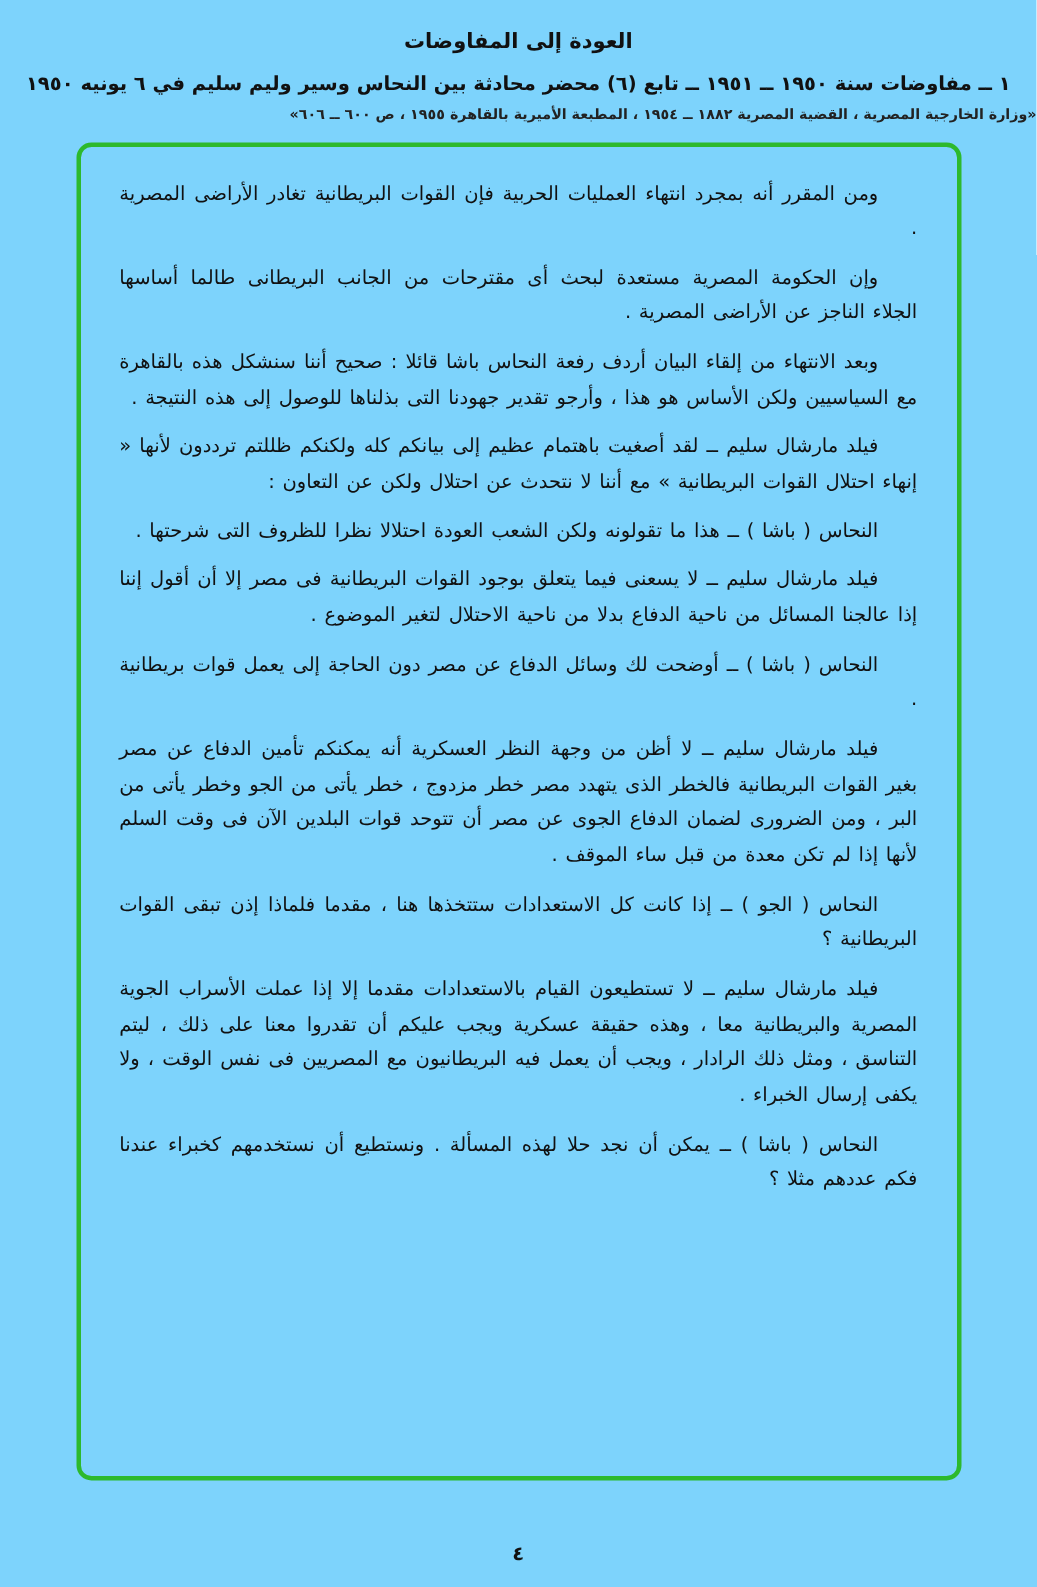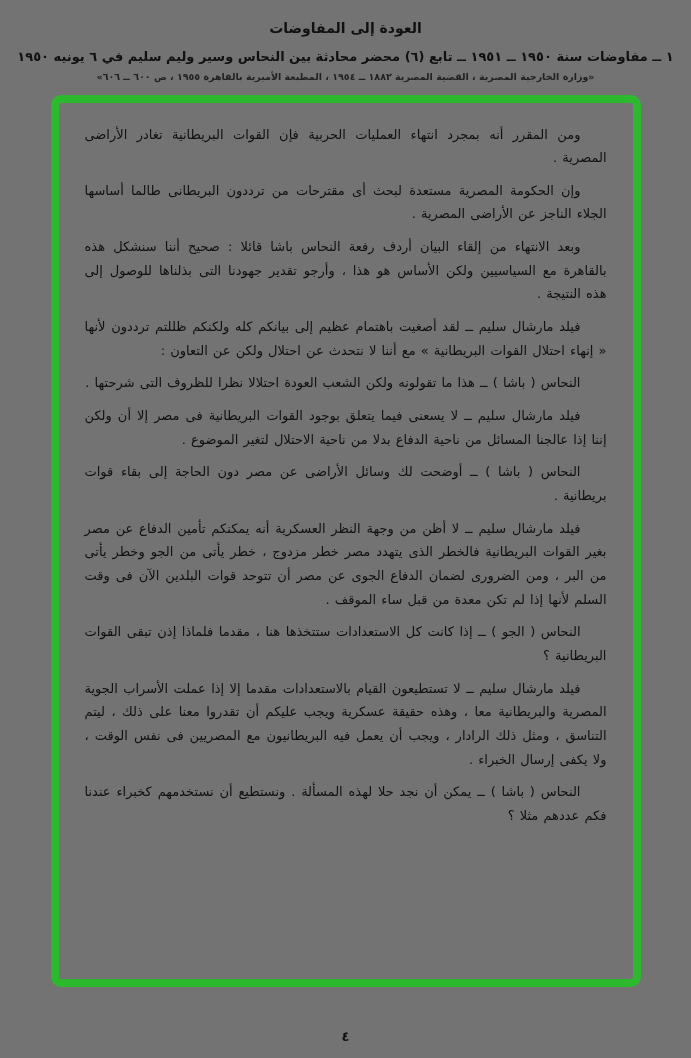--- a/index.html
+++ b/index.html
@@ -10,52 +10,52 @@
   body {
     width: 691px;
     height: 1058px;
     font-family: "DejaVu Sans", sans-serif;
     color: #111111;
   }
   .page {
     position: relative;
     width: 691px;
     height: 1058px;
-    background: #737373;
+    background: #7dd3fc;
     box-sizing: border-box;
     overflow: hidden;
   }
   .title {
     padding-top: 20px;
     text-align: center;
     font-weight: bold;
     font-size: 14px;
     letter-spacing: 0.5px;
   }
   .heading {
     margin-top: 11px;
     padding: 0 14px;
     text-align: center;
     font-weight: bold;
     font-size: 13px;
     line-height: 1.5;
   }
   .source {
     margin-top: 4px;
-    text-align: center;
+    text-align: right;
     font-weight: bold;
     font-size: 9.5px;
     color: #222222;
   }
   .frame {
     box-sizing: border-box;
     margin: 13px auto 0 auto;
     width: 590px;
     height: 892px;
-    border: 8px solid #f97316;
+    border: 3px solid #f97316;
     border-radius: 10px;
     padding: 20px 26px 14px 26px;
     overflow: hidden;
   }
   .frame p {
     margin: 0 0 9px 0;
     font-size: 13px;
     line-height: 1.82;
     text-align: justify;
     text-indent: 26px;
@@ -77,26 +77,26 @@
 <div class="page">
 
   <div class="title">العودة إلى المفاوضات</div>
 
   <div class="heading">١ ــ مفاوضات سنة ١٩٥٠ ــ ١٩٥١ ــ تابع (٦) محضر محادثة بين النحاس وسير وليم سليم في ٦ يونيه ١٩٥٠</div>
 
   <div class="source">«وزارة الخارجية المصرية ، القضية المصرية ١٨٨٢ ــ ١٩٥٤ ، المطبعة الأميرية بالقاهرة ١٩٥٥ ، ص ٦٠٠ ــ ٦٠٦»</div>
 
   <div class="frame" style="border-color: rgb(45, 185, 45);">
     <p>ومن المقرر أنه بمجرد انتهاء العمليات الحربية فإن القوات البريطانية تغادر الأراضى المصرية .</p>
-    <p>وإن الحكومة المصرية مستعدة لبحث أى مقترحات من ترددون البريطانى طالما أساسها الجلاء الناجز عن الأراضى المصرية .</p>
+    <p>وإن الحكومة المصرية مستعدة لبحث أى مقترحات من الجانب البريطانى طالما أساسها الجلاء الناجز عن الأراضى المصرية .</p>
     <p>وبعد الانتهاء من إلقاء البيان أردف رفعة النحاس باشا قائلا : صحيح أننا سنشكل هذه بالقاهرة مع السياسيين ولكن الأساس هو هذا ، وأرجو تقدير جهودنا التى بذلناها للوصول إلى هذه النتيجة .</p>
     <p>فيلد مارشال سليم ــ لقد أصغيت باهتمام عظيم إلى بيانكم كله ولكنكم ظللتم ترددون لأنها « إنهاء احتلال القوات البريطانية » مع أننا لا نتحدث عن احتلال ولكن عن التعاون :</p>
     <p>النحاس ( باشا ) ــ هذا ما تقولونه ولكن الشعب العودة احتلالا نظرا للظروف التى شرحتها .</p>
-    <p>فيلد مارشال سليم ــ لا يسعنى فيما يتعلق بوجود القوات البريطانية فى مصر إلا أن ولكن إننا إذا عالجنا المسائل من ناحية الدفاع بدلا من ناحية الاحتلال لتغير الموضوع .</p>
-    <p>النحاس ( باشا ) ــ أوضحت لك وسائل الأراضى عن مصر دون الحاجة إلى بقاء قوات بريطانية .</p>
+    <p>فيلد مارشال سليم ــ لا يسعنى فيما يتعلق بوجود القوات البريطانية فى مصر إلا أن أقول إننا إذا عالجنا المسائل من ناحية الدفاع بدلا من ناحية الاحتلال لتغير الموضوع .</p>
+    <p>النحاس ( باشا ) ــ أوضحت لك وسائل الدفاع عن مصر دون الحاجة إلى يعمل قوات بريطانية .</p>
     <p>فيلد مارشال سليم ــ لا أظن من وجهة النظر العسكرية أنه يمكنكم تأمين الدفاع عن مصر بغير القوات البريطانية فالخطر الذى يتهدد مصر خطر مزدوج ، خطر يأتى من الجو وخطر يأتى من البر ، ومن الضرورى لضمان الدفاع الجوى عن مصر أن تتوحد قوات البلدين الآن فى وقت السلم لأنها إذا لم تكن معدة من قبل ساء الموقف .</p>
     <p>النحاس ( الجو ) ــ إذا كانت كل الاستعدادات ستتخذها هنا ، مقدما فلماذا إذن تبقى القوات البريطانية ؟</p>
     <p>فيلد مارشال سليم ــ لا تستطيعون القيام بالاستعدادات مقدما إلا إذا عملت الأسراب الجوية المصرية والبريطانية معا ، وهذه حقيقة عسكرية ويجب عليكم أن تقدروا معنا على ذلك ، ليتم التناسق ، ومثل ذلك الرادار ، ويجب أن يعمل فيه البريطانيون مع المصريين فى نفس الوقت ، ولا يكفى إرسال الخبراء .</p>
     <p>النحاس ( باشا ) ــ يمكن أن نجد حلا لهذه المسألة . ونستطيع أن نستخدمهم كخبراء عندنا فكم عددهم مثلا ؟</p>
   </div>
 
   <div class="page-number">٤</div>
 
 </div>
 

